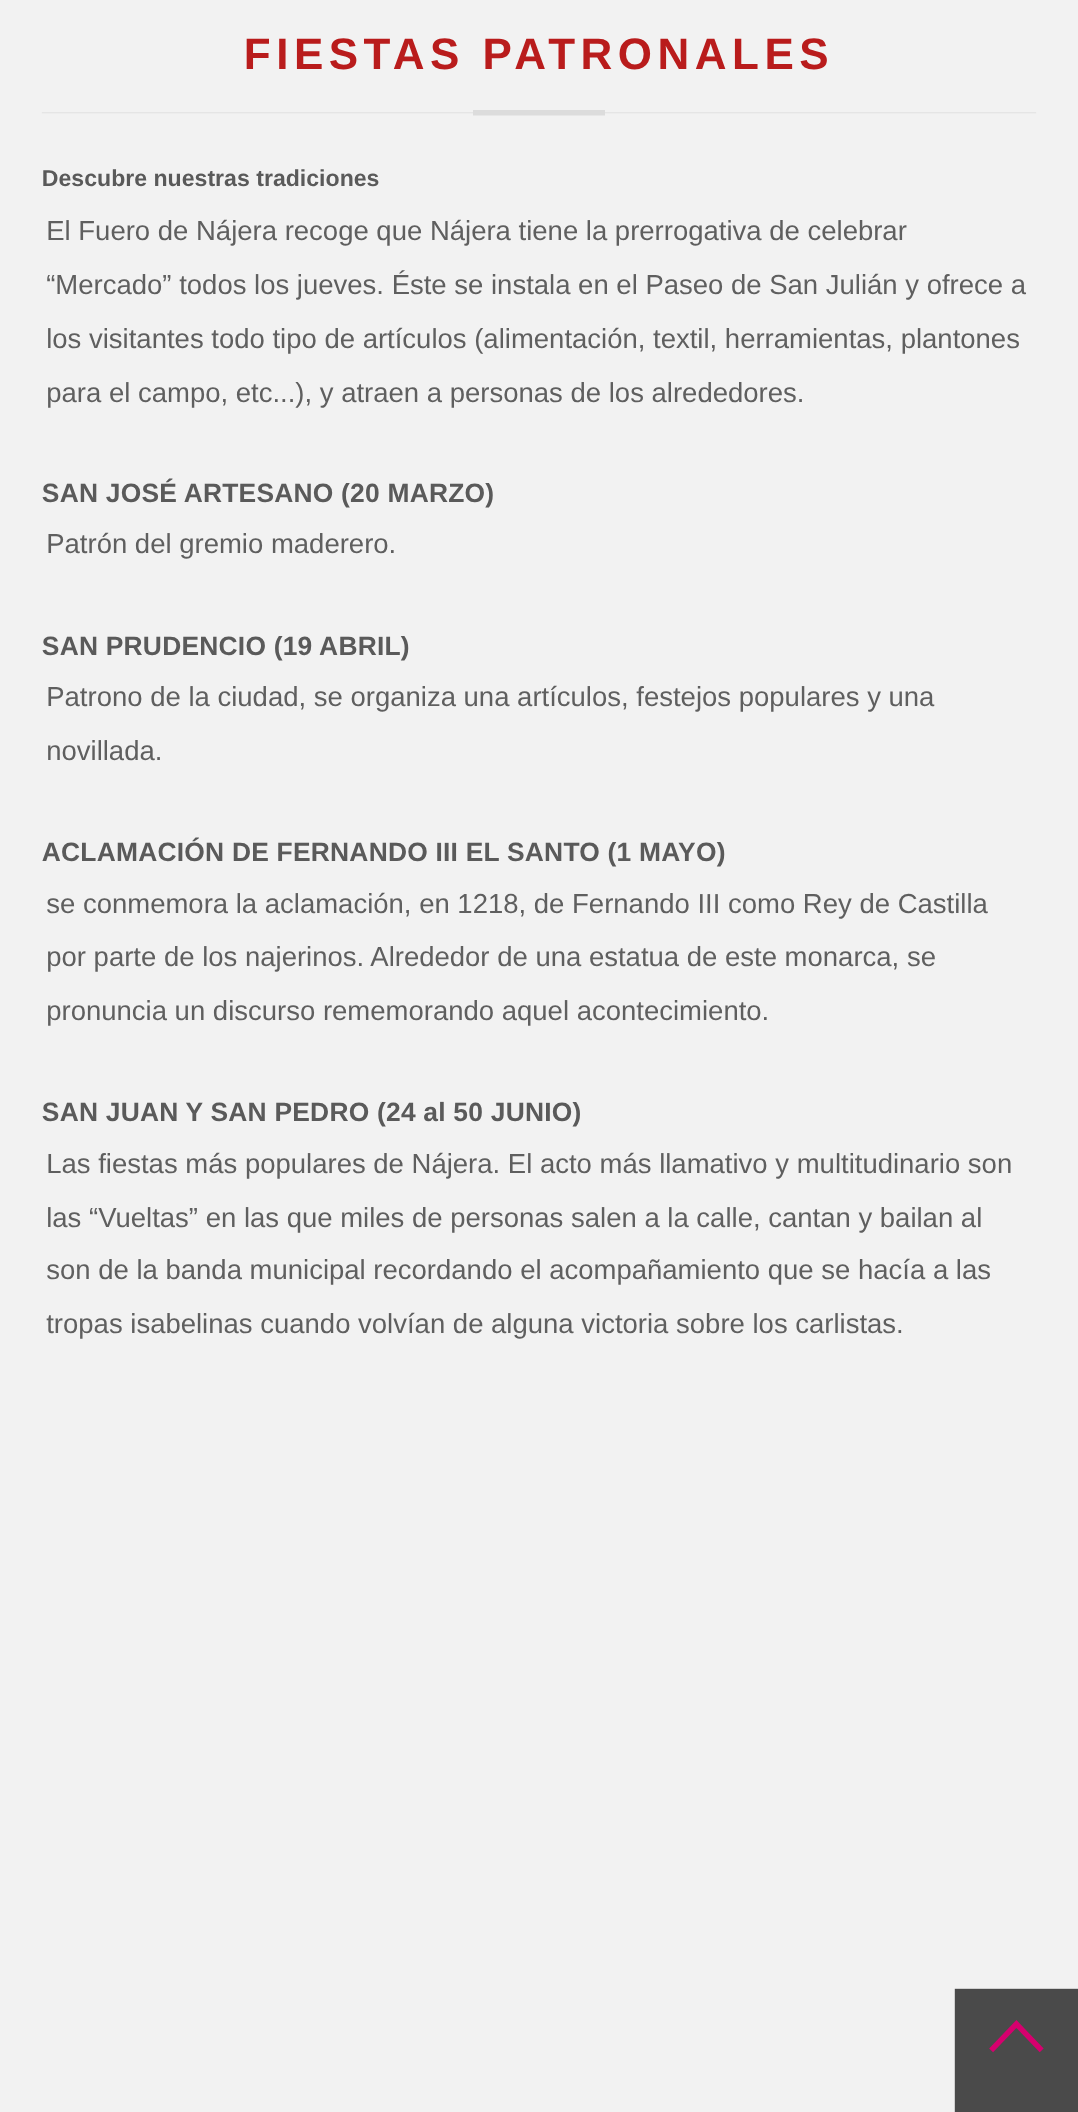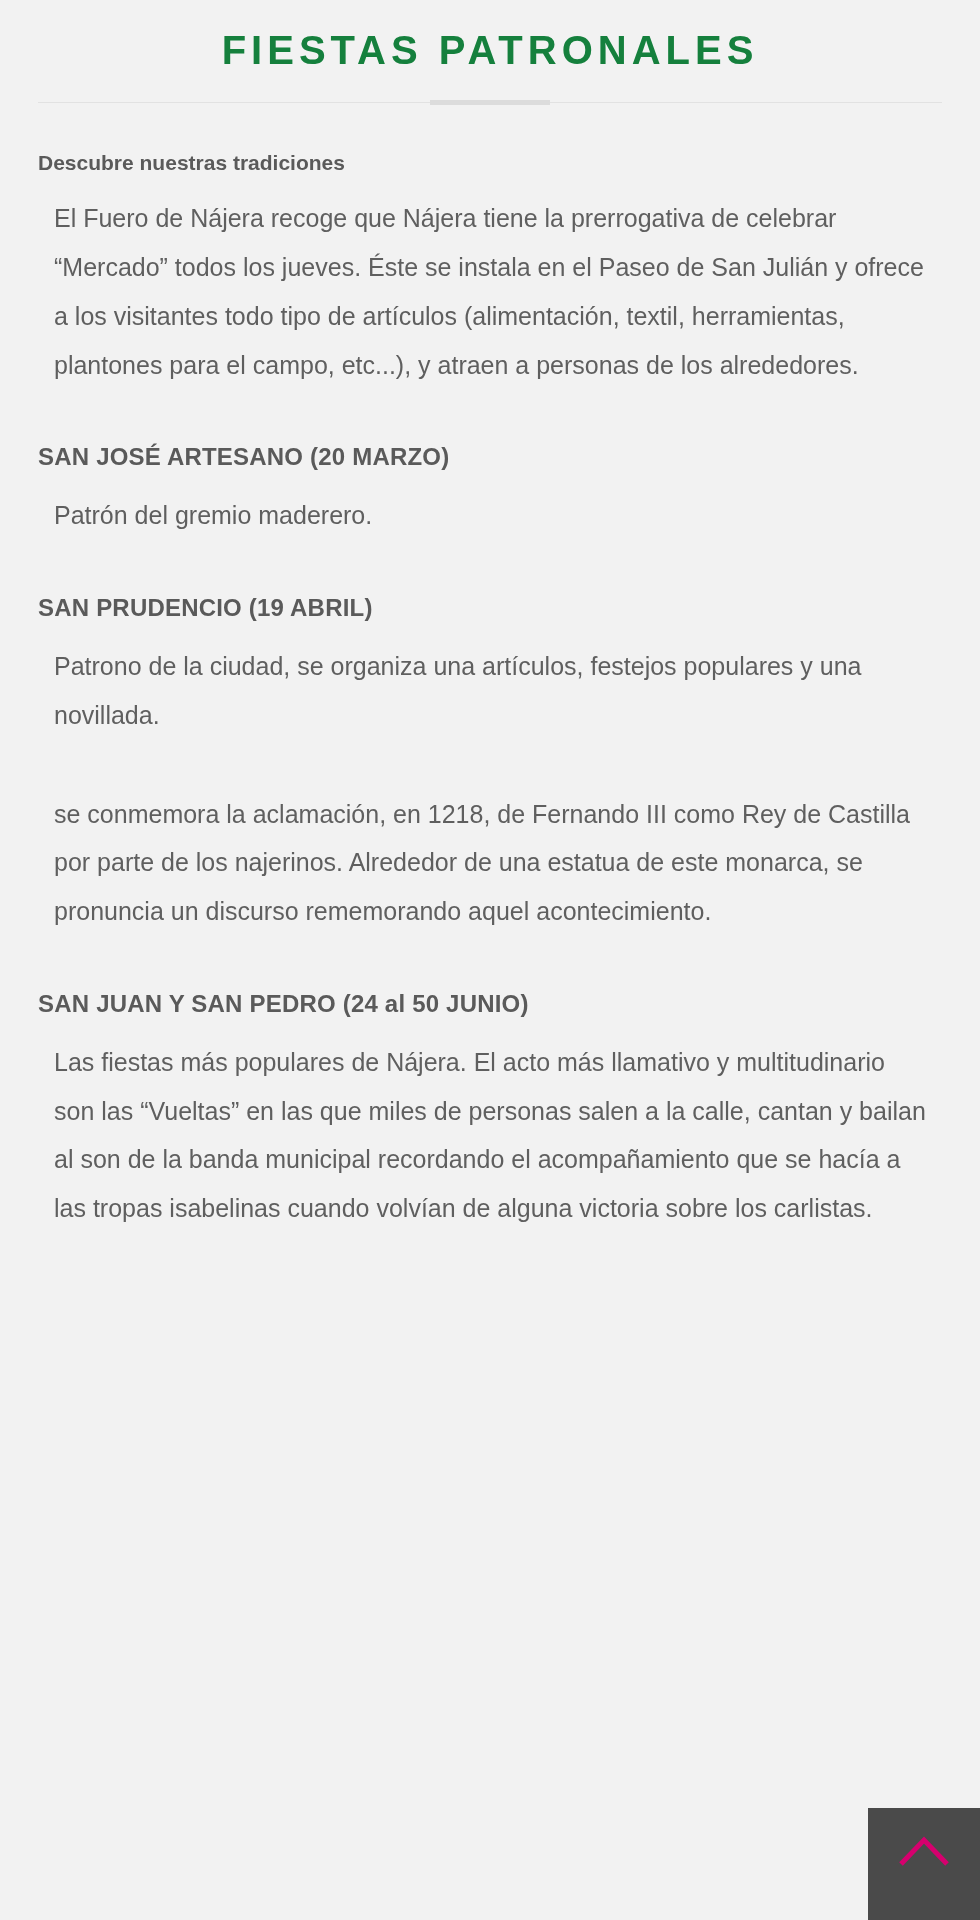--- a/index.html
+++ b/index.html
@@ -24,21 +24,21 @@
     position: relative;
   }
   .page-header {
     padding-top: 26px;
     text-align: center;
   }
   .page-title {
     font-size: 40px;
     font-weight: bold;
     letter-spacing: 5px;
-    color: #15803d;
+    color: #b91c1c;
     margin: 0;
     line-height: 1.2;
   }
   .title-rule-wrap {
     margin-top: 26px;
     position: relative;
     height: 6px;
     width: 100%;
   }
   .title-rule {
@@ -64,21 +64,21 @@
   .intro-heading {
     font-size: 21px;
     font-weight: bold;
     color: #5a5a5a;
     margin: 0 0 8px 0;
     line-height: 1.45;
   }
   p.body-text {
     font-size: 25px;
     line-height: 1.95;
-    margin: 16px;
+    margin: 4px;
     color: #5f5f5f;
     font-weight: 400;
   }
   .block {
     margin-top: 50px;
   }
   .block-heading {
     font-size: 24px;
     font-weight: bold;
     color: #5a5a5a;
@@ -125,20 +125,21 @@
       <h3 class="block-heading">SAN JOSÉ ARTESANO (20 MARZO)</h3>
       <p class="body-text">Patrón del gremio maderero.</p>
     </div>
 
     <div class="block">
       <h3 class="block-heading">SAN PRUDENCIO (19 ABRIL)</h3>
       <p class="body-text">Patrono de la ciudad, se organiza una artículos, festejos populares y una novillada.</p>
     </div>
 
     <div class="block">
+      <h3 class="block-heading">ACLAMACIÓN DE FERNANDO III EL SANTO (1 MAYO)</h3>
       <p class="body-text">se conmemora la aclamación, en 1218, de Fernando III como Rey de Castilla por parte de los najerinos. Alrededor de una estatua de este monarca, se pronuncia un discurso rememorando aquel acontecimiento.</p>
     </div>
 
     <div class="block">
       <h3 class="block-heading">SAN JUAN Y SAN PEDRO (24 al 50 JUNIO)</h3>
       <p class="body-text">Las fiestas más populares de Nájera. El acto más llamativo y multitudinario son las “Vueltas” en las que miles de personas salen a la calle, cantan y bailan al son de la banda municipal recordando el acompañamiento que se hacía a las tropas isabelinas cuando volvían de alguna victoria sobre los carlistas.</p>
     </div>
 
   </div>
 

